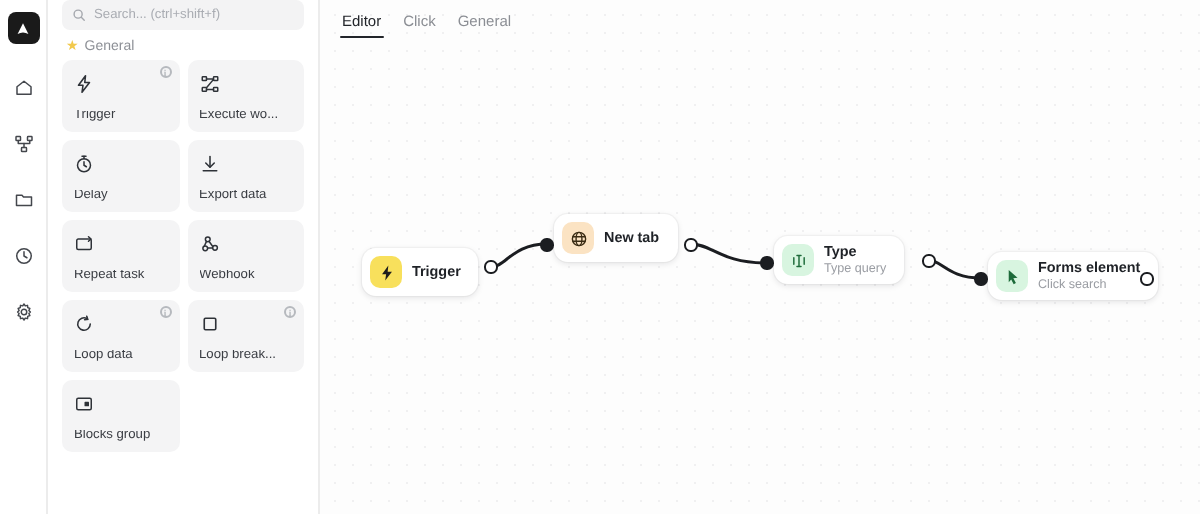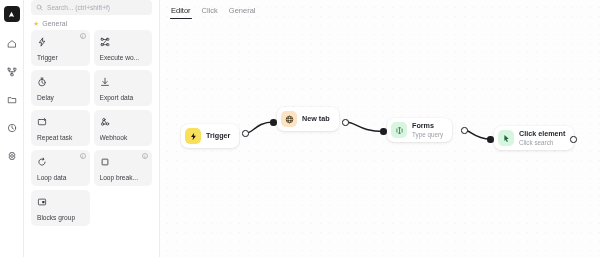--- a/index.html
+++ b/index.html
@@ -448,34 +448,34 @@
     <div class="port in" style="left:220px; top:128px;"></div>
 
     <div class="node" style="left:227px; top:118px;">
       <div class="node-icon" style="background:#d8f5e0;">
         <svg width="9" height="9" viewBox="0 0 16 16" fill="none" stroke="#1d6b3a" stroke-width="1.3" stroke-linecap="round">
           <path d="M6.2 3.2 H9.8 M6.2 12.8 H9.8 M8 3.2 V12.8"></path>
           <path d="M3.4 5.2 V10.8 M12.6 5.2 V10.8"></path>
         </svg>
       </div>
       <div class="node-text">
-        <div class="node-title">Forms</div>
+        <div class="node-title">Type</div>
         <div class="node-sub">Type query</div>
       </div>
     </div>
     <div class="port out" style="left:301px; top:127px;"></div>
     <div class="port in" style="left:327px; top:136px;"></div>
 
     <div class="node" style="left:334px; top:126px;">
       <div class="node-icon" style="background:#d8f5e0;">
         <svg width="9" height="9" viewBox="0 0 16 16" fill="#1d6b3a">
           <path d="M4.2 1.8 L12 8.6 L8.3 9.2 L10.6 13.4 L8.6 14.4 L6.4 10.2 L4.2 12.6 Z"></path>
         </svg>
       </div>
       <div class="node-text">
-        <div class="node-title">Click element</div>
+        <div class="node-title">Forms element</div>
         <div class="node-sub">Click search</div>
       </div>
     </div>
     <div class="port out" style="left:410px; top:136px;"></div>
 
   </div>
 </div>
 
 </body></html>

